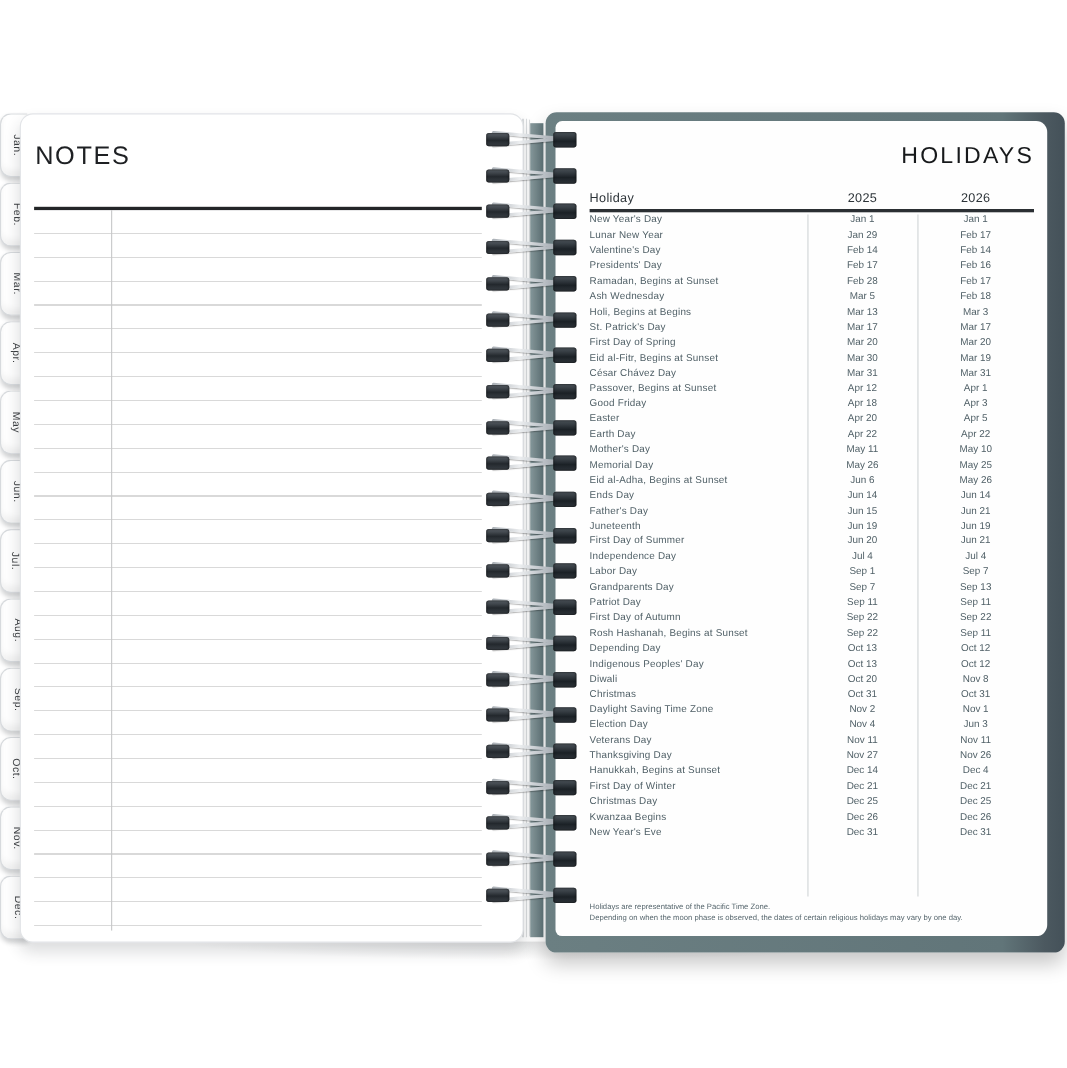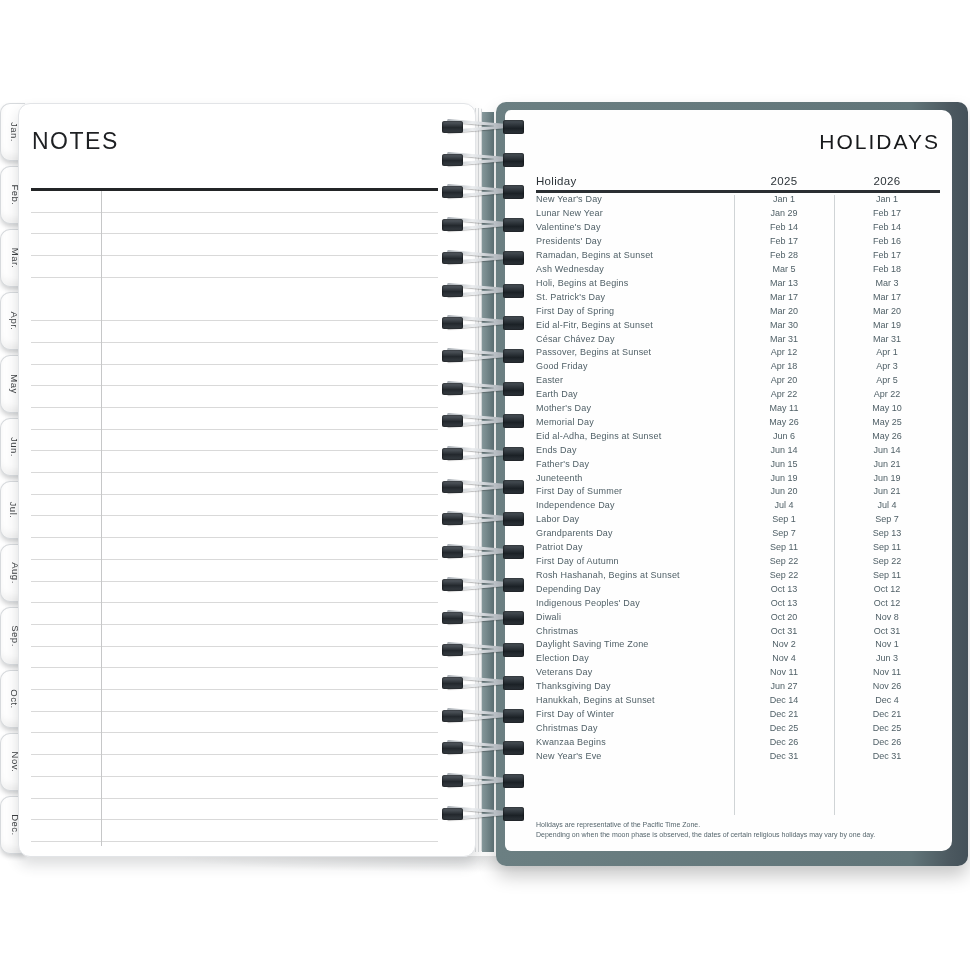--- a/index.html
+++ b/index.html
@@ -309,21 +309,21 @@
               <span class="hdate">Nov 4</span>
               <span class="hdate">Jun 3</span>
             </div>
             <div class="hrow">
               <span class="hname">Veterans Day</span>
               <span class="hdate">Nov 11</span>
               <span class="hdate">Nov 11</span>
             </div>
             <div class="hrow">
               <span class="hname">Thanksgiving Day</span>
-              <span class="hdate">Jun 27</span>
+              <span class="hdate">Nov 27</span>
               <span class="hdate">Nov 26</span>
             </div>
             <div class="hrow">
               <span class="hname">Hanukkah, Begins at Sunset</span>
               <span class="hdate">Dec 14</span>
               <span class="hdate">Dec 4</span>
             </div>
             <div class="hrow">
               <span class="hname">First Day of Winter</span>
               <span class="hdate">Dec 21</span>

